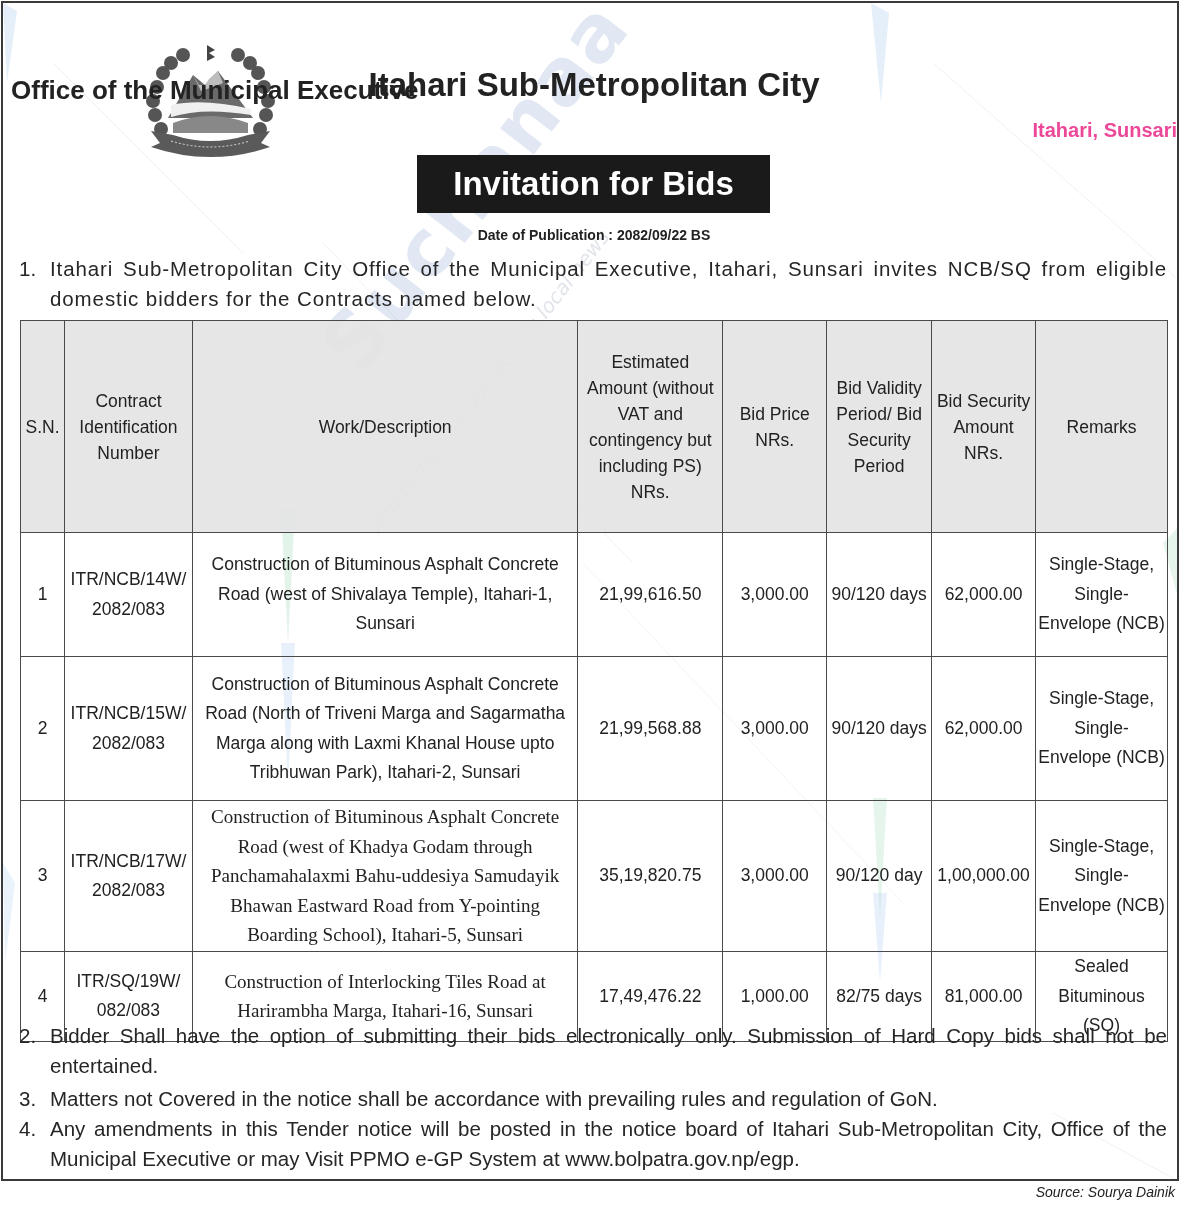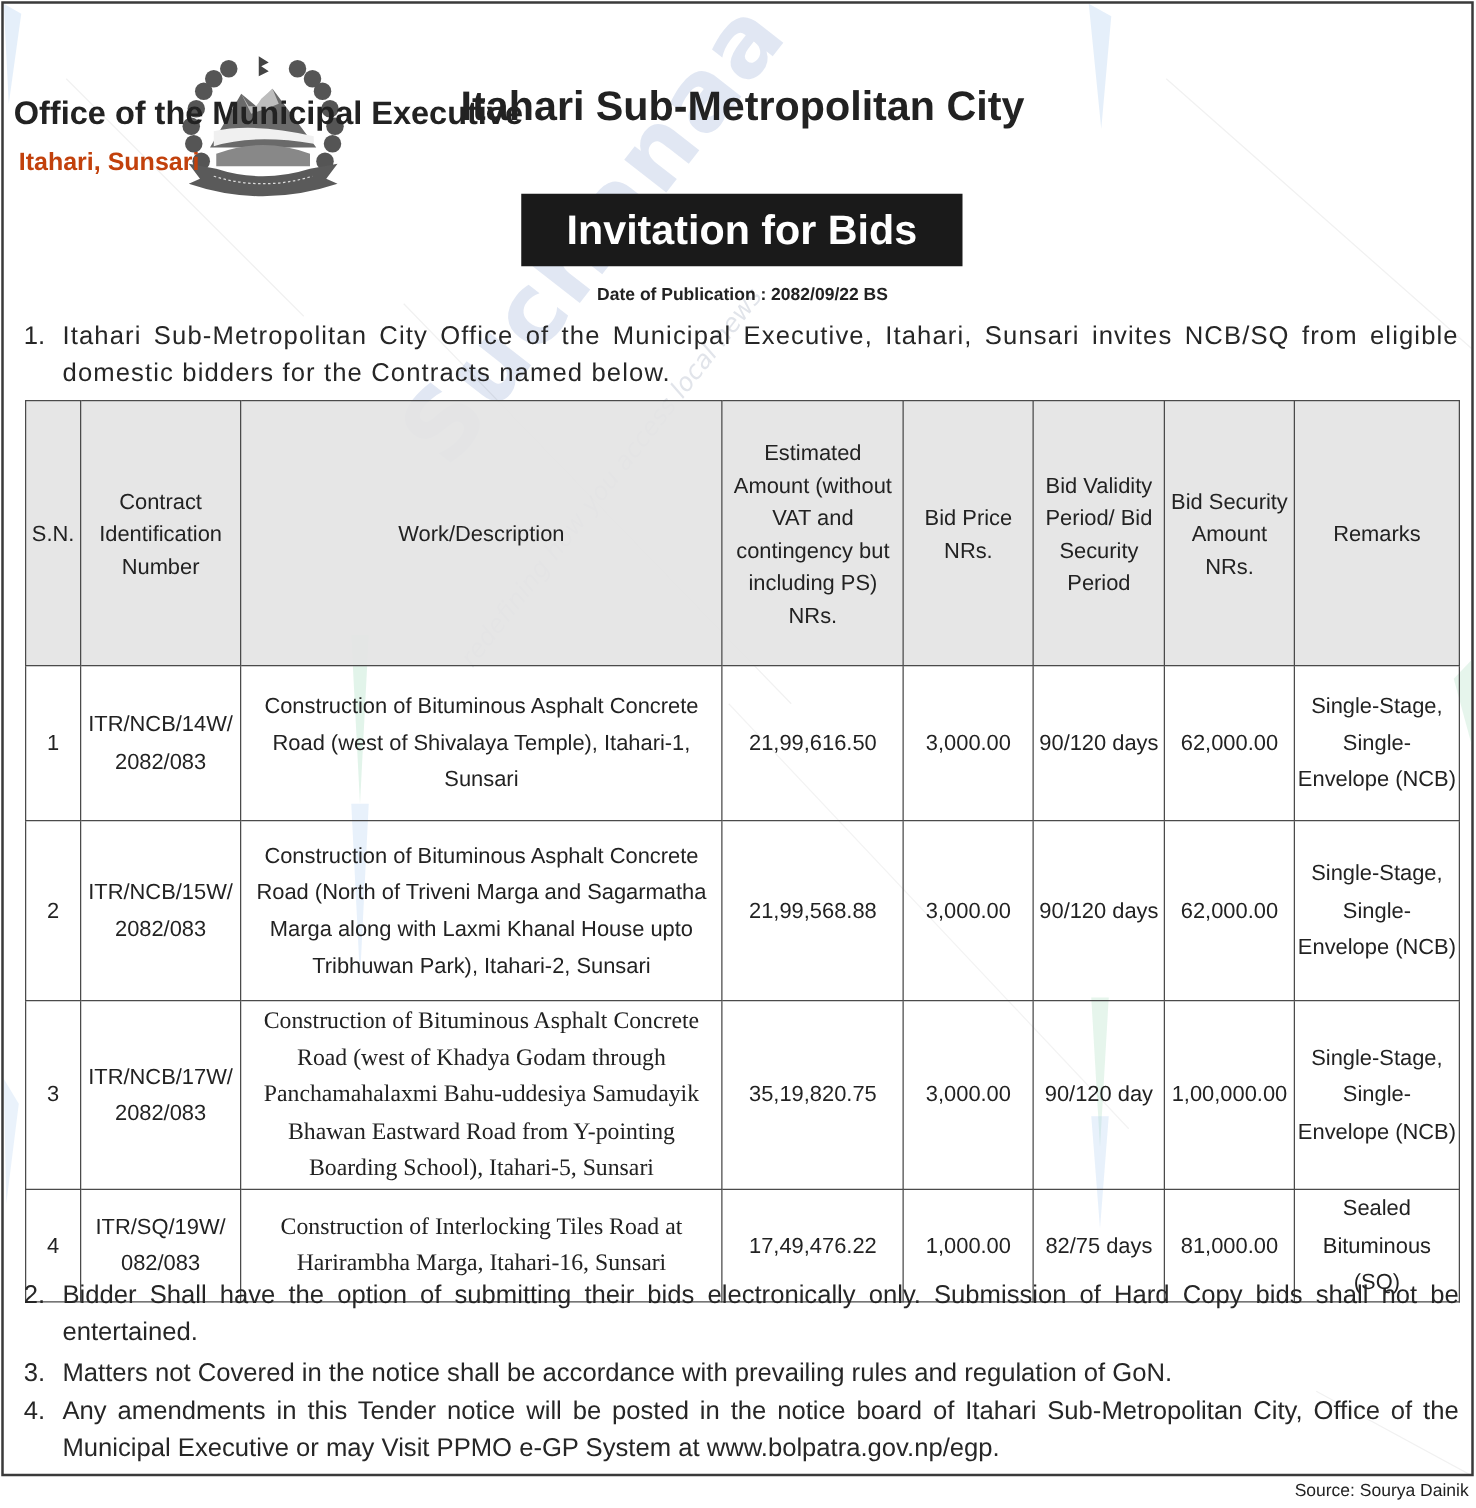--- a/index.html
+++ b/index.html
@@ -21,21 +21,21 @@
   .wm-tag {
     position: absolute; left: 360px; top: 520px; transform: rotate(-52deg); transform-origin: left top;
     font-family: "DejaVu Sans", sans-serif; font-style: italic; font-size: 20px; color: rgba(120,130,160,0.22);
     white-space: nowrap;
   }
 
   
   .emblem { position: absolute; left: 140px; top: 40px; width: 135px; height: 118px; }
   .title-1 { position: absolute; left: 0; right: 0; top: 18px; text-align: center; font-weight: bold; font-size: 33px; color: #222; padding-left: 8px; margin-top: 45px; }
   .title-2 { position: absolute; left: 0; right: 0; top: 72px; font-weight: bold; font-size: 26px; color: #222; padding-left: 8px; }
-  .title-3 { position: absolute; left: 0; right: 0; top: 116px; text-align: left; font-weight: bold; font-size: 20px; color: #c2410c; padding-left: 12px; }
+  .title-3 { position: absolute; left: 0; right: 0; top: 116px; text-align: right; font-weight: bold; font-size: 20px; color: #ec4899; padding-left: 12px; }
   .banner {
     position: absolute; left: 414px; top: 152px; width: 353px; height: 58px; background: #1a1a1a; color: #fff;
     font-weight: bold; font-size: 33px; display: flex; align-items: center; justify-content: center;
   }
   .pubdate { position: absolute; left: 0; right: 0; top: 224px; text-align: center; font-weight: bold; font-size: 14px; color: #222; padding-left: 8px; }
 
   .para { position: absolute; left: 16px; width: 1148px; font-size: 20.5px; line-height: 30px; color: #262626; }
   .para .num { position: absolute; left: 0; top: 0; }
   .para .txt { display: block; padding-left: 31px; text-align: justify; text-align-last: left; }
   .p1 .txt { letter-spacing: 0.9px; }
@@ -43,21 +43,21 @@
   
   table.bids {
     position: absolute; left: 17px; top: 317px; width: 1148px; border-collapse: collapse;
     font-size: 17.5px; color: #222;
   }
   table.bids th, table.bids td { border: 1.5px solid #4a4a4a; text-align: center; vertical-align: middle; padding: 0 2px; }
   table.bids th { background: rgba(228,228,228,0.92); font-weight: normal; line-height: 26px; }
   table.bids td { background: transparent; line-height: 29.5px; }
   .serif { font-family: "Liberation Serif", "DejaVu Serif", serif; font-size: 19px; }
 
-  .source { position: absolute; right: 6px; top: 1184px; font-size: 14px; color: #222; }
+  .source { position: absolute; right: 6px; top: 1184px; font-style: italic; font-size: 14px; color: #222; }
 </style>
 </head>
 <body>
 
 <div class="frame">
 
   <div class="wm" style="left:0;top:0;width:100%;height:100%;">
     <div class="wm-text">Suchanaa</div>
     <div class="wm-tag">redefining how you access local news</div>
     <svg style="position:absolute;left:0;top:0;" width="1181" height="1206">

